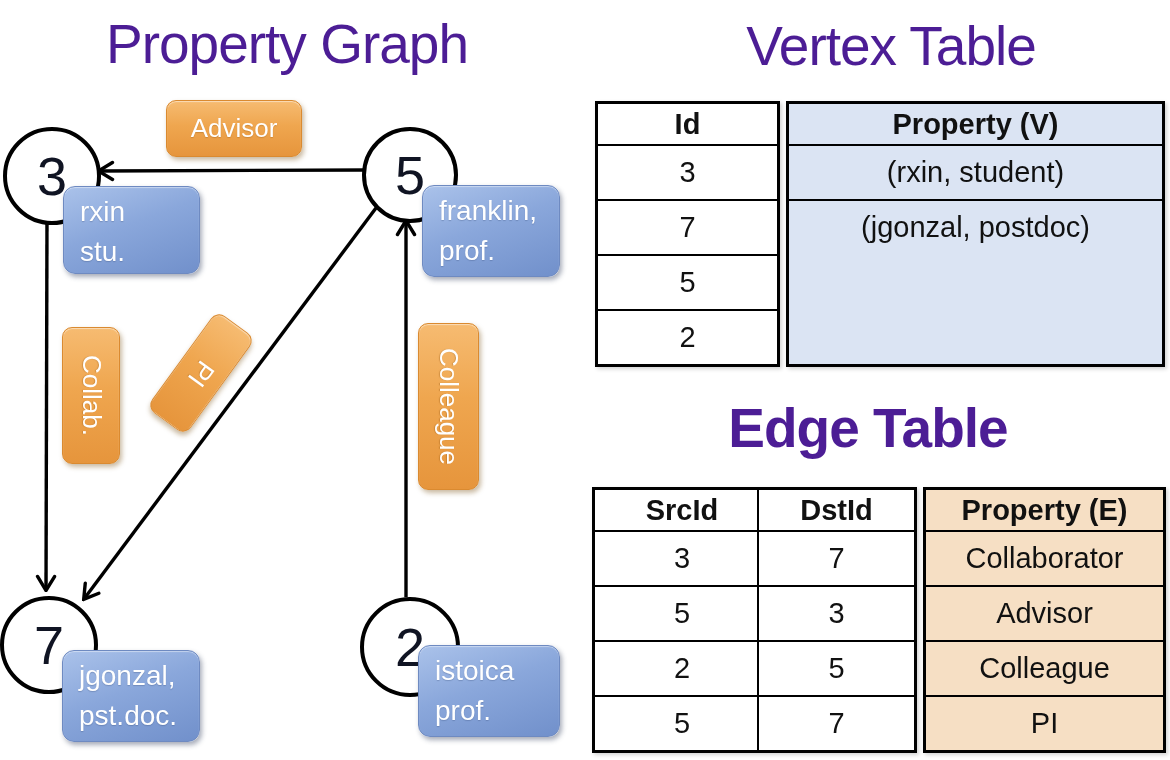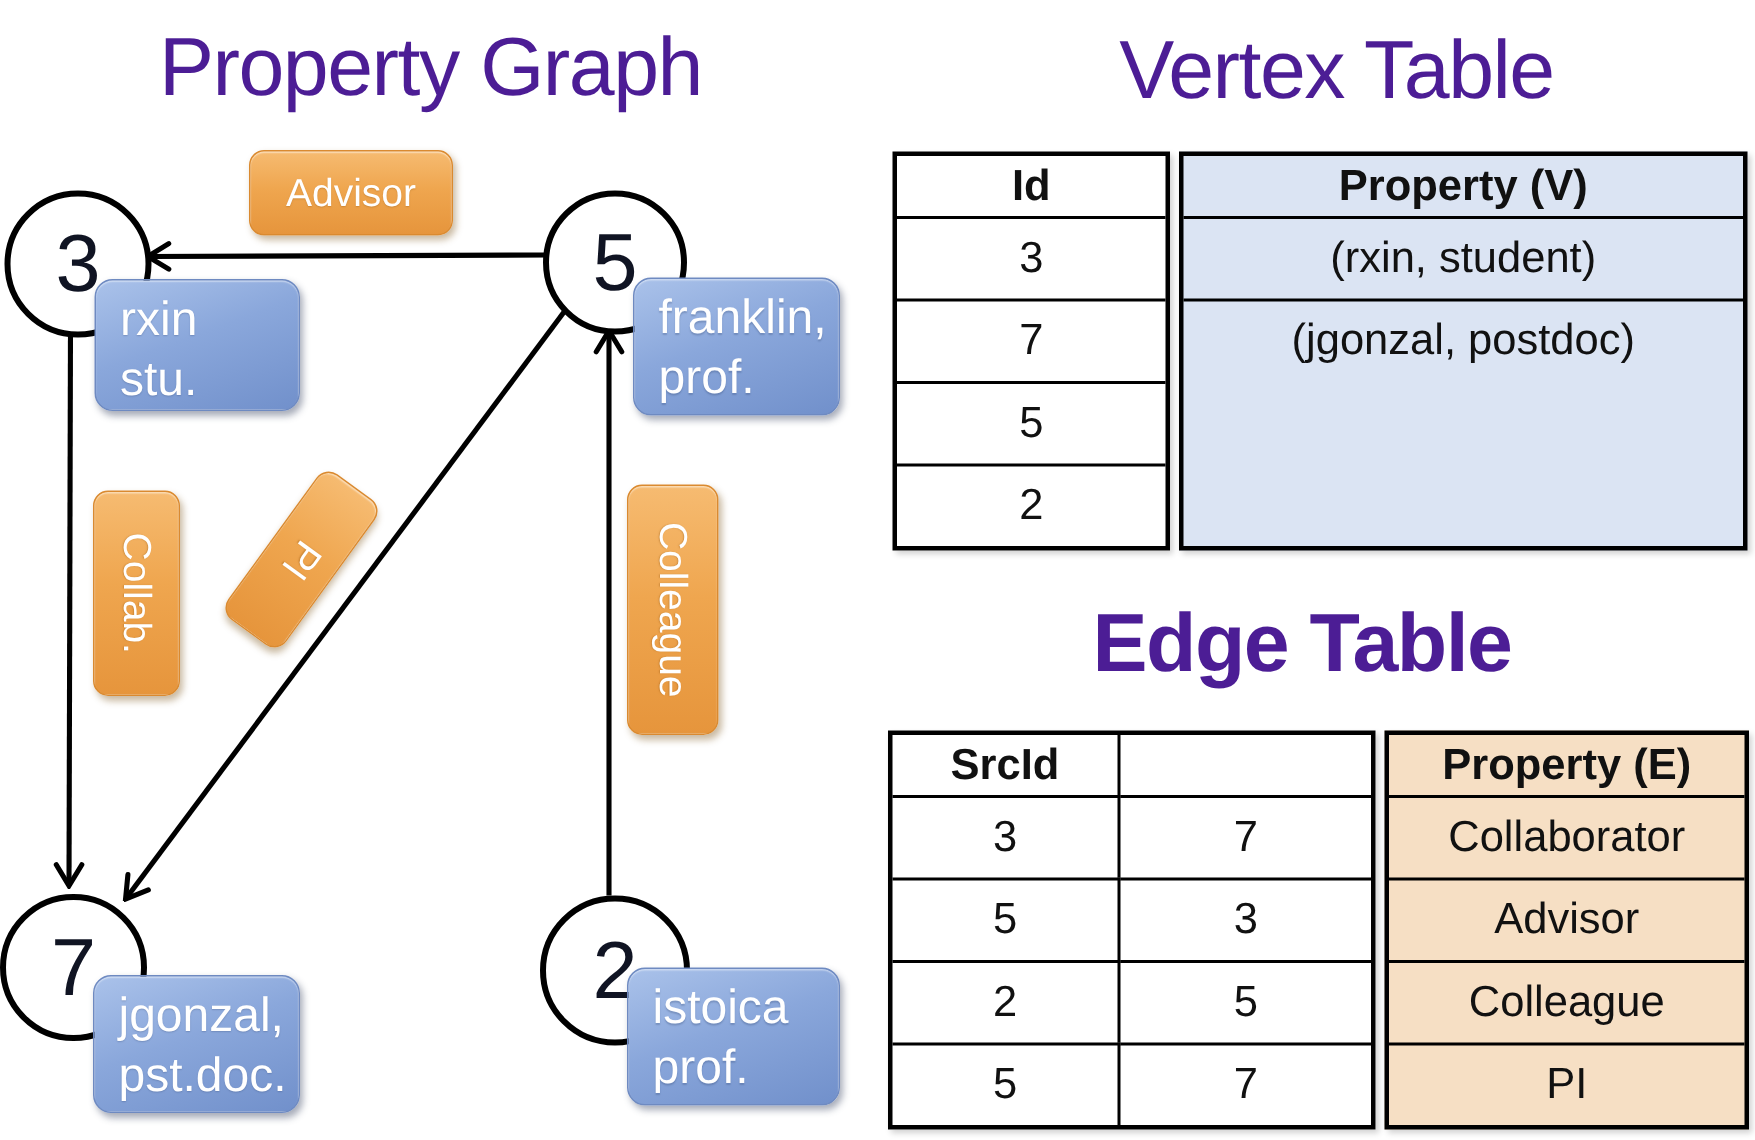--- a/index.html
+++ b/index.html
@@ -17,21 +17,21 @@
     position:absolute;background:#fff;border:4px solid #000;border-radius:50%;
     display:flex;align-items:center;justify-content:center;z-index:2;
     font-size:54px;color:#101423;
   }
   
   .btag{
     position:absolute;z-index:3;border-radius:12px;color:#fff;
     background:linear-gradient(160deg,#aac2ea 0%,#8aa7db 45%,#7190cb 100%);
     border:1px solid #6e8ac1;
     box-shadow:2px 3px 5px rgba(60,70,100,0.45), inset 0 1px 1px rgba(255,255,255,0.45);
-    font-size:32px;line-height:40px;padding:5px 0 0 16px;
+    font-size:28px;line-height:40px;padding:5px 0 0 16px;
     text-shadow:0 1px 1px rgba(40,60,100,0.25);
   }
   
   .otag{
     position:absolute;z-index:3;border-radius:10px;color:#fff;
     background:linear-gradient(180deg,#f6bb71 0%,#efa64f 45%,#e6953c 100%);
     border:1px solid #da8a30;
     box-shadow:2px 3px 5px rgba(120,80,20,0.40), inset 0 1px 1px rgba(255,255,255,0.5);
     display:flex;align-items:center;justify-content:center;
     font-size:26px;text-shadow:0 1px 1px rgba(150,90,20,0.35);
@@ -47,21 +47,21 @@
   }
   .subtable.blue{background:var(--vertex-fill,#dbe4f3);}
   .subtable.tan{background:var(--edge-fill,#f6dfc4);}
   .cell{
     height:53px;display:flex;align-items:center;justify-content:center;
     font-size:29px;color:#111;
   }
   .cell.header{height:40px;font-weight:bold;}
   .rowline{border-top:2px solid #000;}
   .row2{display:flex;}
-  .row2 .c-src{width:150px;border-right:2px solid #000;}
+  .row2 .c-src{width:150px;border-right:2px solid #000;padding-left:12px;}
   .row2 .c-dst{flex:1;}
 </style>
 </head>
 <body>
 
 <div class="big-title" style="left:37px;top:14px;width:500px;">Property Graph</div>
 
 <svg id="edges" width="585" height="760" viewBox="0 0 585 760">
   <defs>
     <marker id="arrow" viewBox="-18 -11 20 22" refX="-0.5" refY="0" markerWidth="20" markerHeight="22" orient="auto" markerUnits="userSpaceOnUse">
@@ -137,20 +137,21 @@
       </div>
   </div>
 </div>
 
 <div class="big-title" style="left:583px;top:398px;width:570px;font-weight:bold;">Edge Table</div>
 
 <div class="tbl-group" style="left:592px;top:487px;">
   <div class="subtable" style="width:319px;">
     <div class="row2">
       <div class="cell header c-src">SrcId</div>
+      <div class="cell header c-dst">DstId</div>
     </div>
     <div id="et-id-rows">
         <div class="row2">
           <div class="cell rowline c-src">3</div>
           <div class="cell rowline c-dst">7</div>
         </div>
         <div class="row2">
           <div class="cell rowline c-src">5</div>
           <div class="cell rowline c-dst">3</div>
         </div>

